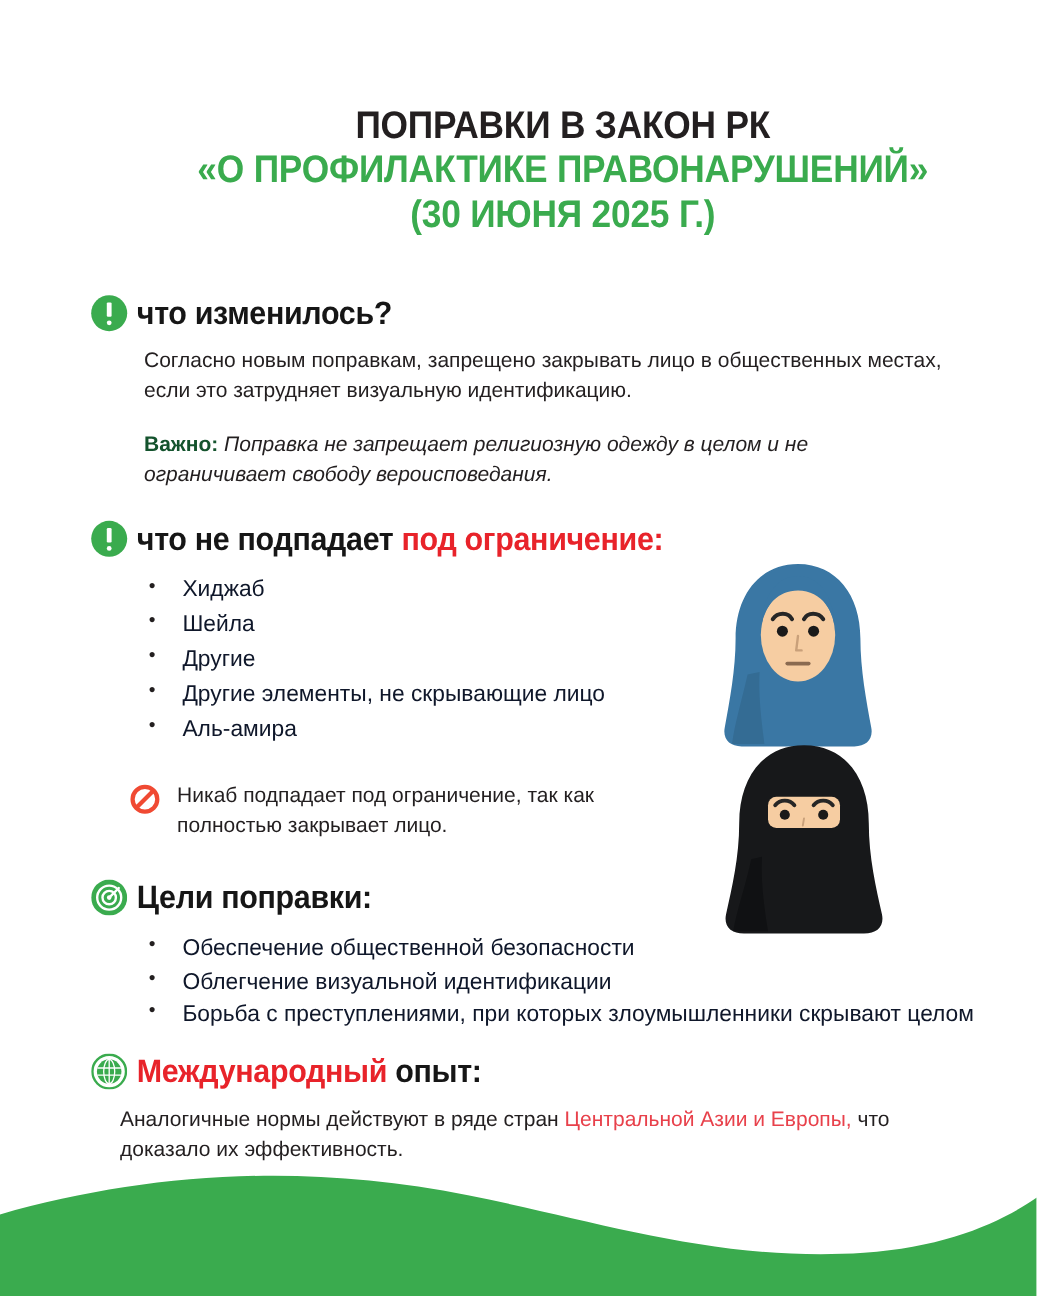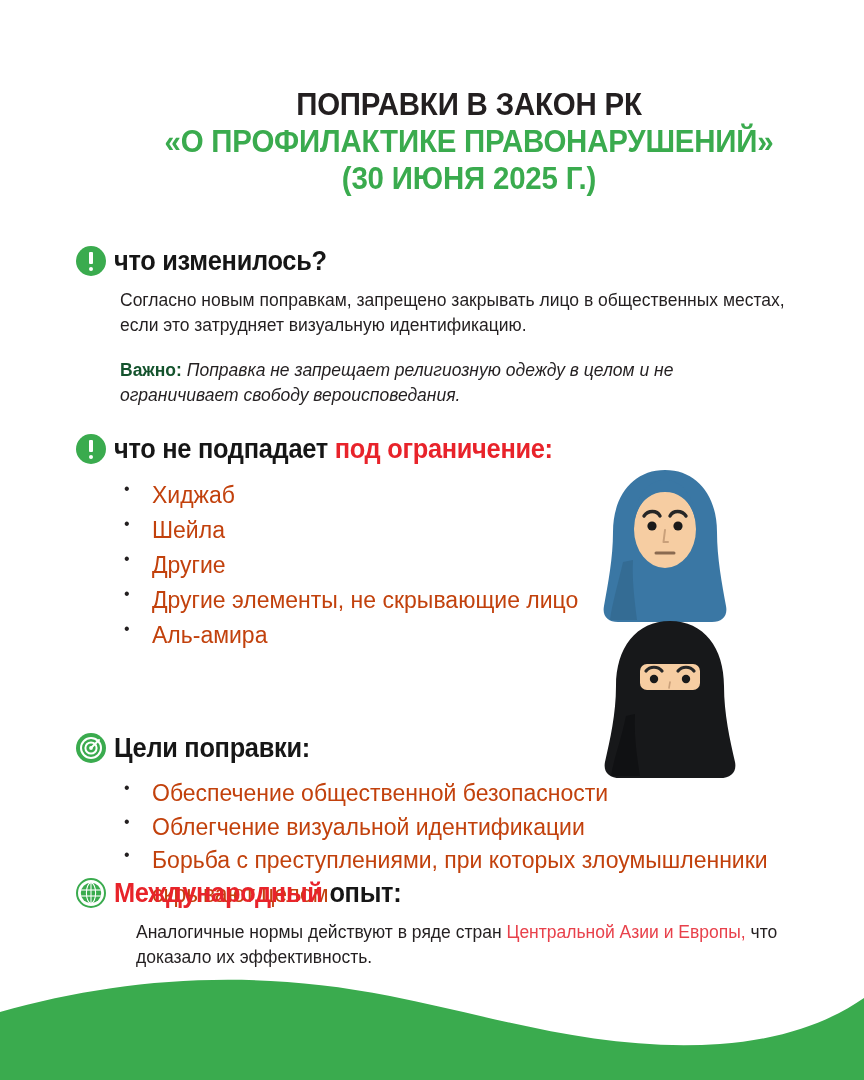--- a/index.html
+++ b/index.html
@@ -114,23 +114,23 @@
     color: #14532d;
   }
   .red-inline { color: #e8414b; }
 
   ul.bullets {
     margin: 14px 0 0 0;
     padding: 0;
     list-style: none;
   }
   ul.bullets li {
-    font-size: 23px;
+    font-size: 19px;
     line-height: 1.52;
-    color: #c2410c;
+    color: #0f172a;
     position: relative;
     padding-left: 38px;
   }
   ul.bullets li::before {
     content: "•";
     position: absolute;
     left: 10px;
     top: -1px;
     font-size: 16px;
     color: #231f20;
@@ -194,20 +194,27 @@
     </div>
     <ul class="bullets" style="margin-left:38px;">
       <li>Хиджаб</li>
       <li>Шейла</li>
       <li>Другие</li>
       <li>Другие элементы, не скрывающие лицо</li>
       <li>Аль-амира</li>
     </ul>
   </div>
 
+  <div class="section warn-row" style="top:648px; left:108px; width:450px;">
+    <svg class="icon-svg" width="36" height="36" viewBox="0 0 36 36">
+      <circle cx="18" cy="18" r="14.5" fill="none" stroke="#f04a33" stroke-width="5"></circle>
+      <line x1="8.2" y1="27.8" x2="27.8" y2="8.2" stroke="#f04a33" stroke-width="5" stroke-linecap="butt"></line>
+    </svg>
+    <div class="warn-text">Никаб подпадает под ограничение, так как полностью закрывает лицо.</div>
+  </div>
 
   <div class="section" style="top:733px; left:76px; width:760px;">
     <div class="head-row">
       <svg class="icon-svg" width="30" height="30" viewBox="0 0 30 30">
         <circle cx="15" cy="15" r="15" fill="#3aab4e"></circle>
         <circle cx="15" cy="15" r="10" fill="none" stroke="#ffffff" stroke-width="2"></circle>
         <circle cx="15" cy="15" r="5.6" fill="none" stroke="#ffffff" stroke-width="2"></circle>
         <circle cx="15" cy="15" r="1.9" fill="#ffffff"></circle>
         <line x1="15" y1="15" x2="23" y2="7" stroke="#ffffff" stroke-width="2" stroke-linecap="round"></line>
       </svg>
@@ -231,21 +238,21 @@
           <ellipse cx="15" cy="15" rx="4.6" ry="10.2"></ellipse>
           <line x1="15" y1="4.8" x2="15" y2="25.2"></line>
           <line x1="5.2" y1="12" x2="24.8" y2="12"></line>
           <line x1="5.2" y1="18" x2="24.8" y2="18"></line>
         </g>
       </svg>
       <div class="head-text">
         <span class="red">Международный</span><span class="blk"> опыт:</span>
       </div>
     </div>
-    <div class="body-text" style="margin-left:60px; width:700px;">
+    <div class="body-text" style="margin-left:24px; width:700px;">
       <span>Аналогичные нормы действуют в ряде стран </span><span class="red-inline">Центральной Азии и Европы,</span><span> что доказало их эффективность.</span>
     </div>
   </div>
 
   <div class="figure" style="top:466px; left:590px; width:150px; height:160px;">
     <svg width="150" height="160" viewBox="0 0 150 160">
 
       <path d="M75 4
                C 43 4, 23 30, 23 66
                C 23 92, 18 118, 14 140

